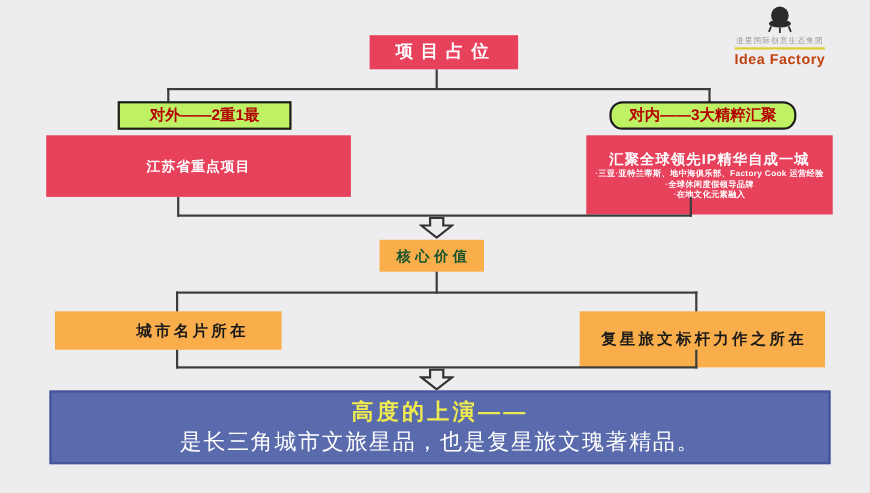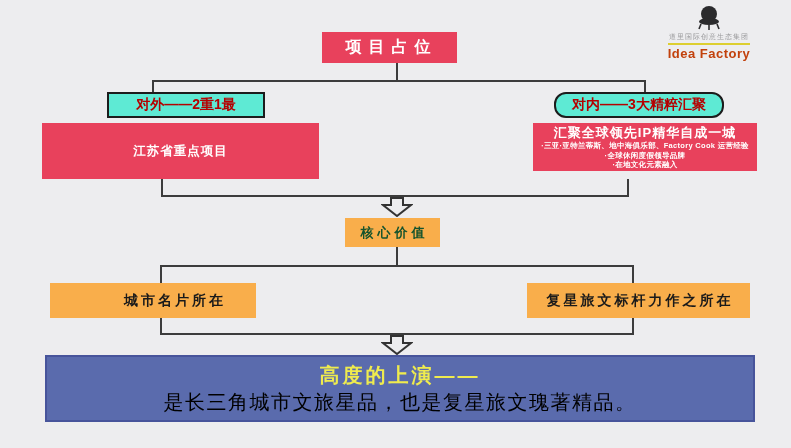--- a/index.html
+++ b/index.html
@@ -12,39 +12,39 @@
     width:791px;height:448px;
     background:#ededef;
     overflow:hidden;
     margin:0 auto;
   }
   
   .cline{position:absolute;background:#3c3c3c;}
   
   .box{position:absolute;display:flex;align-items:center;justify-content:center;box-sizing:border-box;text-align:center;}
   .red-fill{background:#e8415c;color:#ffffff;}
-  .top-box{left:322px;top:32px;width:135px;height:31px;font-size:16px;font-weight:bold;letter-spacing:7px;padding-left:4px;}
-  .label-box{background:#5eead4;border:2px solid #1c1c1c;color:#b50000;font-weight:bold;font-size:14px;}
+  .top-box{left:336px;top:32px;width:135px;height:31px;font-size:16px;font-weight:bold;letter-spacing:7px;padding-left:4px;}
+  .label-box{background:#bef264;border:2px solid #1c1c1c;color:#b50000;font-weight:bold;font-size:14px;}
   .label-left{left:107px;top:92px;width:158px;height:26px;}
   .label-right{left:554px;top:92px;width:170px;height:26px;border-radius:12px;}
   .red-left{left:42px;top:123px;width:277px;height:56px;flex-direction:column;font-size:12.5px;font-weight:bold;line-height:17px;letter-spacing:1px;}
-  .red-right{left:533px;top:123px;width:224px;height:48px;flex-direction:column;}
+  .red-right{left:533px;top:123px;width:224px;height:72px;flex-direction:column;}
   .red-right .rr-title{font-size:13px;font-weight:bold;letter-spacing:1px;line-height:17px;}
   .red-right .rr-bullet{font-size:7.5px;font-weight:bold;line-height:9.5px;letter-spacing:0.3px;}
   .core-box{left:345px;top:218px;width:95px;height:29px;background:#f9ae4b;color:#14532d;font-size:13px;font-weight:bold;letter-spacing:4px;padding-left:4px;}
   .orange-box{background:#f9ae4b;color:#1a1a1a;font-size:14px;font-weight:bold;letter-spacing:3px;padding-left:3px;}
   .orange-left{left:50px;top:283px;width:206px;height:35px;padding-left:44px;}
-  .orange-right{left:527px;top:283px;width:223px;height:35px;}
+  .orange-right{left:527px;top:283px;width:223px;height:51px;}
   .blue-box{
     left:45px;top:355px;width:710px;height:67px;
     background:#5a6bad;border:2px solid #47549b;
     flex-direction:column;justify-content:center;gap:2px;
   }
   .blue-title{color:#efeb4e;font-size:20px;font-weight:bold;letter-spacing:3px;line-height:24px;}
-  .blue-body{color:#000000;font-size:20px;letter-spacing:1.5px;line-height:26px;}
+  .blue-body{color:#ffffff;font-size:20px;letter-spacing:1.5px;line-height:26px;}
   .chevron{position:absolute;width:32px;height:20px;}
   
   .logo{position:absolute;top:5px;right:26px;width:112px;text-align:center;}
   .logo .logo-icon{display:block;margin:0 auto;}
   .logo .logo-cn{font-size:7px;color:#9a9a9c;letter-spacing:1px;white-space:nowrap;margin-top:1px;}
   .logo .logo-rule{width:82px;height:2px;background:#ddcf30;margin:1px auto 1px auto;}
   .logo .logo-en{font-size:13px;font-weight:bold;color:#c2410c;letter-spacing:0.5px;}
 </style>
 </head>
 <body>

